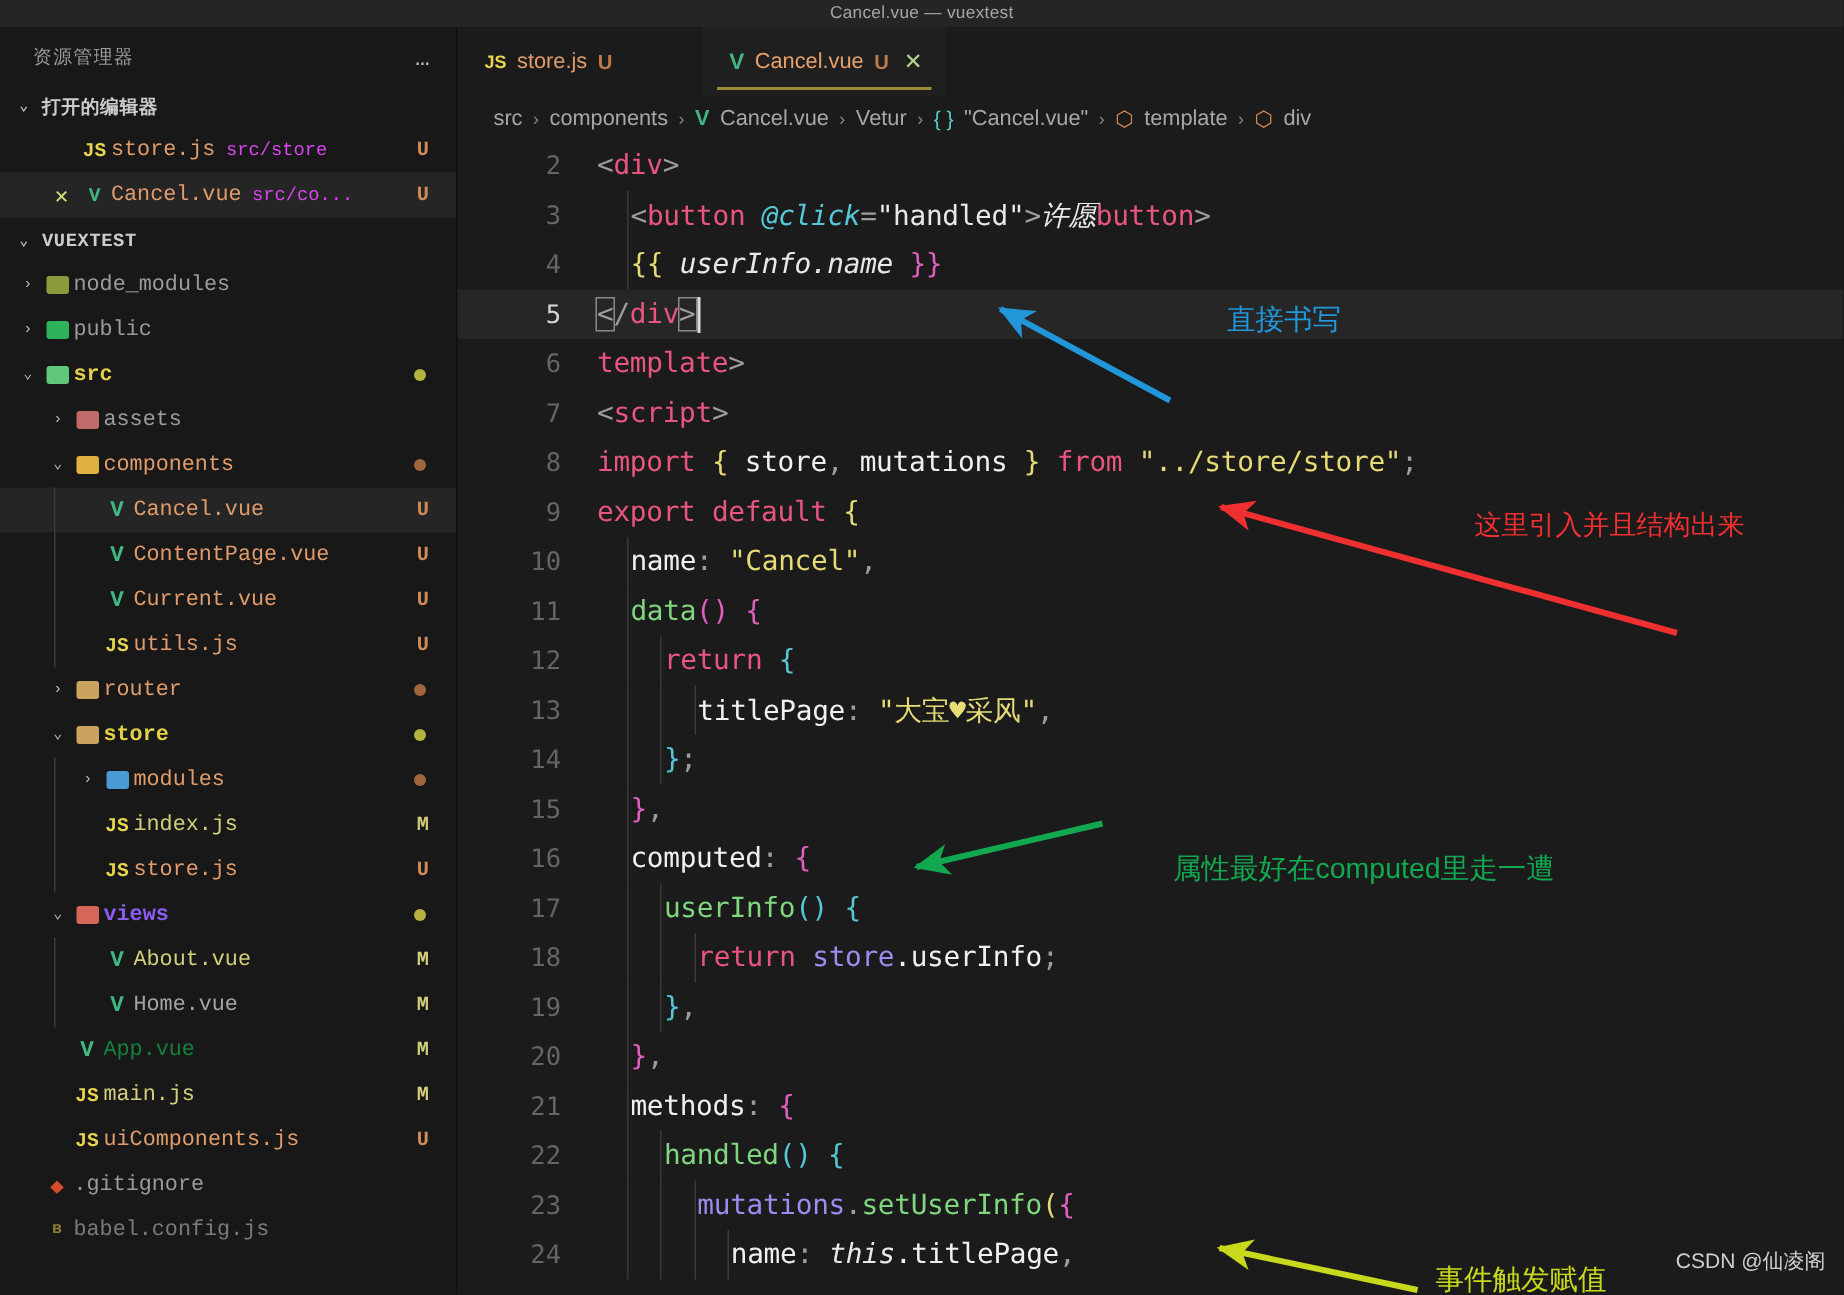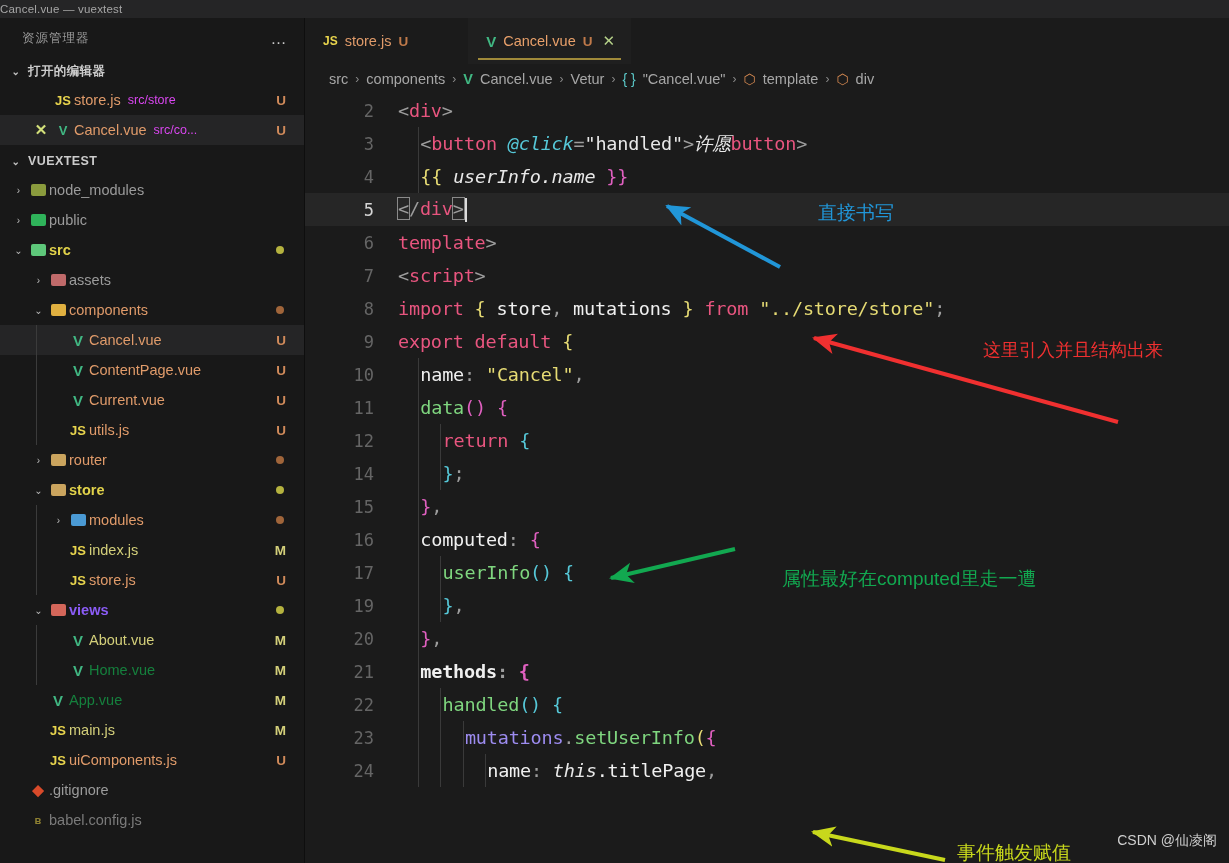--- a/index.html
+++ b/index.html
@@ -13,34 +13,35 @@
     position: relative;
     width: 1229px; height: 863px;
     background: #1a1a1a;
     display: flex; flex-direction: column;
   }
 
   
   .titlebar {
     height: 18px; flex: 0 0 18px;
     background: #252526;
-    display: flex; align-items: center; 
+    display: flex; align-items: center; justify-content: center;
     font-size: 11.5px; color: #a6a6a6;
     letter-spacing: .2px;
   }
 
   .body-row { flex: 1 1 auto; display: flex; min-height: 0; }
 
   
   .sidebar {
     width: 305px; flex: 0 0 305px;
     background: #181818;
     position: relative;
     overflow: hidden;
     border-right: 1px solid #0e0e0e;
+    font-family: Liberation Mono, monospace;
   }
   .sb-title {
     display: flex; align-items: center; justify-content: space-between;
     padding: 12px 16px 10px 22px;
     font-size: 12.5px; color: #9b9b9b; letter-spacing: 1px;
   }
   .dots { color: #c8c8c8; font-size: 16px; letter-spacing: 1.5px; line-height: 8px; }
 
   .section-head {
     display: flex; align-items: center; gap: 4px;
@@ -354,21 +355,21 @@
             <div class="guide" style="left: 36px;"></div>
             <span class="twisty"></span>
             <span class="ficon c-vue" style="font-size: 15px;">V</span>
             <span class="label" style="color: rgb(211, 207, 122);">About.vue</span>
             <span class="badge b-m">M</span>
           </div>
           <div class="row" style="padding-left: 50px;">
             <div class="guide" style="left: 36px;"></div>
             <span class="twisty"></span>
             <span class="ficon c-vue" style="font-size: 15px;">V</span>
-            <span class="label" style="color: #15803d;">Home.vue</span>
+            <span class="label" style="color: #a3a3a3;">Home.vue</span>
             <span class="badge b-m">M</span>
           </div>
           <div class="row" style="padding-left: 30px;">
             <span class="twisty"></span>
             <span class="ficon c-vue" style="font-size: 15px;">V</span>
             <span class="label" style="color: #15803d;">App.vue</span>
             <span class="badge b-m">M</span>
           </div>
           <div class="row" style="padding-left: 30px;">
             <span class="twisty"></span>
@@ -437,27 +438,29 @@
             <div class="cline"><div class="gutter">3</div><div class="ctext" style="padding-left: 22.3px;"><span class="t-punct">&lt;</span><span class="t-tag">button</span> <span class="t-attr">@click</span><span class="t-punct">=</span><span class="t-str">"</span><span class="t-str">handled</span><span class="t-str">"</span><span class="t-punct">&gt;</span><span class="t-text">许愿</span><span class="t-punct"><span class="t-tag">button</span><span class="t-punct">&gt;</span></span></div><div class="iguide" style="left: 113px;"></div></div>
             <div class="cline"><div class="gutter">4</div><div class="ctext" style="padding-left: 22.3px;"><span class="t-brace-y">{{</span><span class="t-text"> userInfo.name </span><span class="t-brace-p">}}</span></div><div class="iguide" style="left: 113px;"></div></div>
             <div class="cline cur"><div class="gutter">5</div><div class="ctext" style="padding-left: 0px;"><span class="bracket-box t-punct">&lt;</span><span class="t-punct">/</span><span class="t-tag">div</span><span class="bracket-box t-punct">&gt;</span><span class="caret"></span></div></div>
             <div class="cline"><div class="gutter">6</div><div class="ctext" style="padding-left: 0px;"><span class="t-punct"><span class="t-tag">template</span><span class="t-punct">&gt;</span></span></div></div>
             <div class="cline"><div class="gutter">7</div><div class="ctext" style="padding-left: 0px;"><span class="t-punct">&lt;</span><span class="t-tag">script</span><span class="t-punct">&gt;</span></div></div>
             <div class="cline"><div class="gutter">8</div><div class="ctext" style="padding-left: 0px;"><span class="t-kw">import</span> <span class="t-brace-y">{</span> <span class="t-prop">store</span><span class="t-punct">,</span> <span class="t-prop">mutations</span> <span class="t-brace-y">}</span> <span class="t-kw">from</span> <span class="t-str-y">"</span><span class="t-str-y">../store/store</span><span class="t-str-y">"</span><span class="t-punct">;</span></div></div>
             <div class="cline"><div class="gutter">9</div><div class="ctext" style="padding-left: 0px;"><span class="t-kw">export</span> <span class="t-kw">default</span> <span class="t-brace-y">{</span></div></div>
             <div class="cline"><div class="gutter">10</div><div class="ctext" style="padding-left: 22.3px;"><span class="t-prop">name</span><span class="t-punct">:</span> <span class="t-str-y">"Cancel"</span><span class="t-punct">,</span></div><div class="iguide" style="left: 113px;"></div></div>
             <div class="cline"><div class="gutter">11</div><div class="ctext" style="padding-left: 22.3px;"><span class="t-fn">data</span><span class="t-brace-p">()</span> <span class="t-brace-p">{</span></div><div class="iguide" style="left: 113px;"></div></div>
             <div class="cline"><div class="gutter">12</div><div class="ctext" style="padding-left: 44.6px;"><span class="t-kw">return</span> <span class="t-brace-b">{</span></div><div class="iguide" style="left: 113px;"></div><div class="iguide" style="left: 135.3px;"></div></div>
+            <div class="cline"><div class="gutter">13</div><div class="ctext" style="padding-left: 66.9px;"><span class="t-prop">titlePage</span><span class="t-punct">:</span> <span class="t-str-y">"大宝♥采风"</span><span class="t-punct">,</span></div><div class="iguide" style="left: 113px;"></div><div class="iguide" style="left: 135.3px;"></div><div class="iguide" style="left: 157.6px;"></div></div>
             <div class="cline"><div class="gutter">14</div><div class="ctext" style="padding-left: 44.6px;"><span class="t-brace-b">}</span><span class="t-punct">;</span></div><div class="iguide" style="left: 113px;"></div><div class="iguide" style="left: 135.3px;"></div></div>
             <div class="cline"><div class="gutter">15</div><div class="ctext" style="padding-left: 22.3px;"><span class="t-brace-p">}</span><span class="t-punct">,</span></div><div class="iguide" style="left: 113px;"></div></div>
             <div class="cline"><div class="gutter">16</div><div class="ctext" style="padding-left: 22.3px;"><span class="t-prop">computed</span><span class="t-punct">:</span> <span class="t-brace-p">{</span></div><div class="iguide" style="left: 113px;"></div></div>
             <div class="cline"><div class="gutter">17</div><div class="ctext" style="padding-left: 44.6px;"><span class="t-fn">userInfo</span><span class="t-brace-b">()</span> <span class="t-brace-b">{</span></div><div class="iguide" style="left: 113px;"></div><div class="iguide" style="left: 135.3px;"></div></div>
+            <div class="cline"><div class="gutter">18</div><div class="ctext" style="padding-left: 66.9px;"><span class="t-kw">return</span> <span class="t-obj">store</span><span class="t-prop">.userInfo</span><span class="t-punct">;</span></div><div class="iguide" style="left: 113px;"></div><div class="iguide" style="left: 135.3px;"></div><div class="iguide" style="left: 157.6px;"></div></div>
             <div class="cline"><div class="gutter">19</div><div class="ctext" style="padding-left: 44.6px;"><span class="t-brace-b">}</span><span class="t-punct">,</span></div><div class="iguide" style="left: 113px;"></div><div class="iguide" style="left: 135.3px;"></div></div>
             <div class="cline"><div class="gutter">20</div><div class="ctext" style="padding-left: 22.3px;"><span class="t-brace-p">}</span><span class="t-punct">,</span></div><div class="iguide" style="left: 113px;"></div></div>
-            <div class="cline"><div class="gutter">21</div><div class="ctext" style="padding-left: 22.3px; font-weight: bold;"><span class="t-prop">methods</span><span class="t-punct">:</span> <span class="t-brace-p">{</span></div><div class="iguide" style="left: 113px;"></div></div>
+            <div class="cline"><div class="gutter">21</div><div class="ctext" style="padding-left: 22.3px;"><span class="t-prop">methods</span><span class="t-punct">:</span> <span class="t-brace-p">{</span></div><div class="iguide" style="left: 113px;"></div></div>
             <div class="cline"><div class="gutter">22</div><div class="ctext" style="padding-left: 44.6px;"><span class="t-fn">handled</span><span class="t-brace-b">()</span> <span class="t-brace-b">{</span></div><div class="iguide" style="left: 113px;"></div><div class="iguide" style="left: 135.3px;"></div></div>
             <div class="cline"><div class="gutter">23</div><div class="ctext" style="padding-left: 66.9px;"><span class="t-obj">mutations</span><span class="t-punct">.</span><span class="t-fn">setUserInfo</span><span class="t-brace-y">(</span><span class="t-brace-p">{</span></div><div class="iguide" style="left: 113px;"></div><div class="iguide" style="left: 135.3px;"></div><div class="iguide" style="left: 157.6px;"></div></div>
             <div class="cline"><div class="gutter">24</div><div class="ctext" style="padding-left: 89.2px;"><span class="t-prop">name</span><span class="t-punct">:</span> <span class="t-this">this</span><span class="t-prop">.titlePage</span><span class="t-punct">,</span></div><div class="iguide" style="left: 113px;"></div><div class="iguide" style="left: 135.3px;"></div><div class="iguide" style="left: 157.6px;"></div><div class="iguide" style="left: 179.9px;"></div></div>
           </div>
       </div>
     </div>
   </div>
 
   <svg class="overlay">
     <defs>

